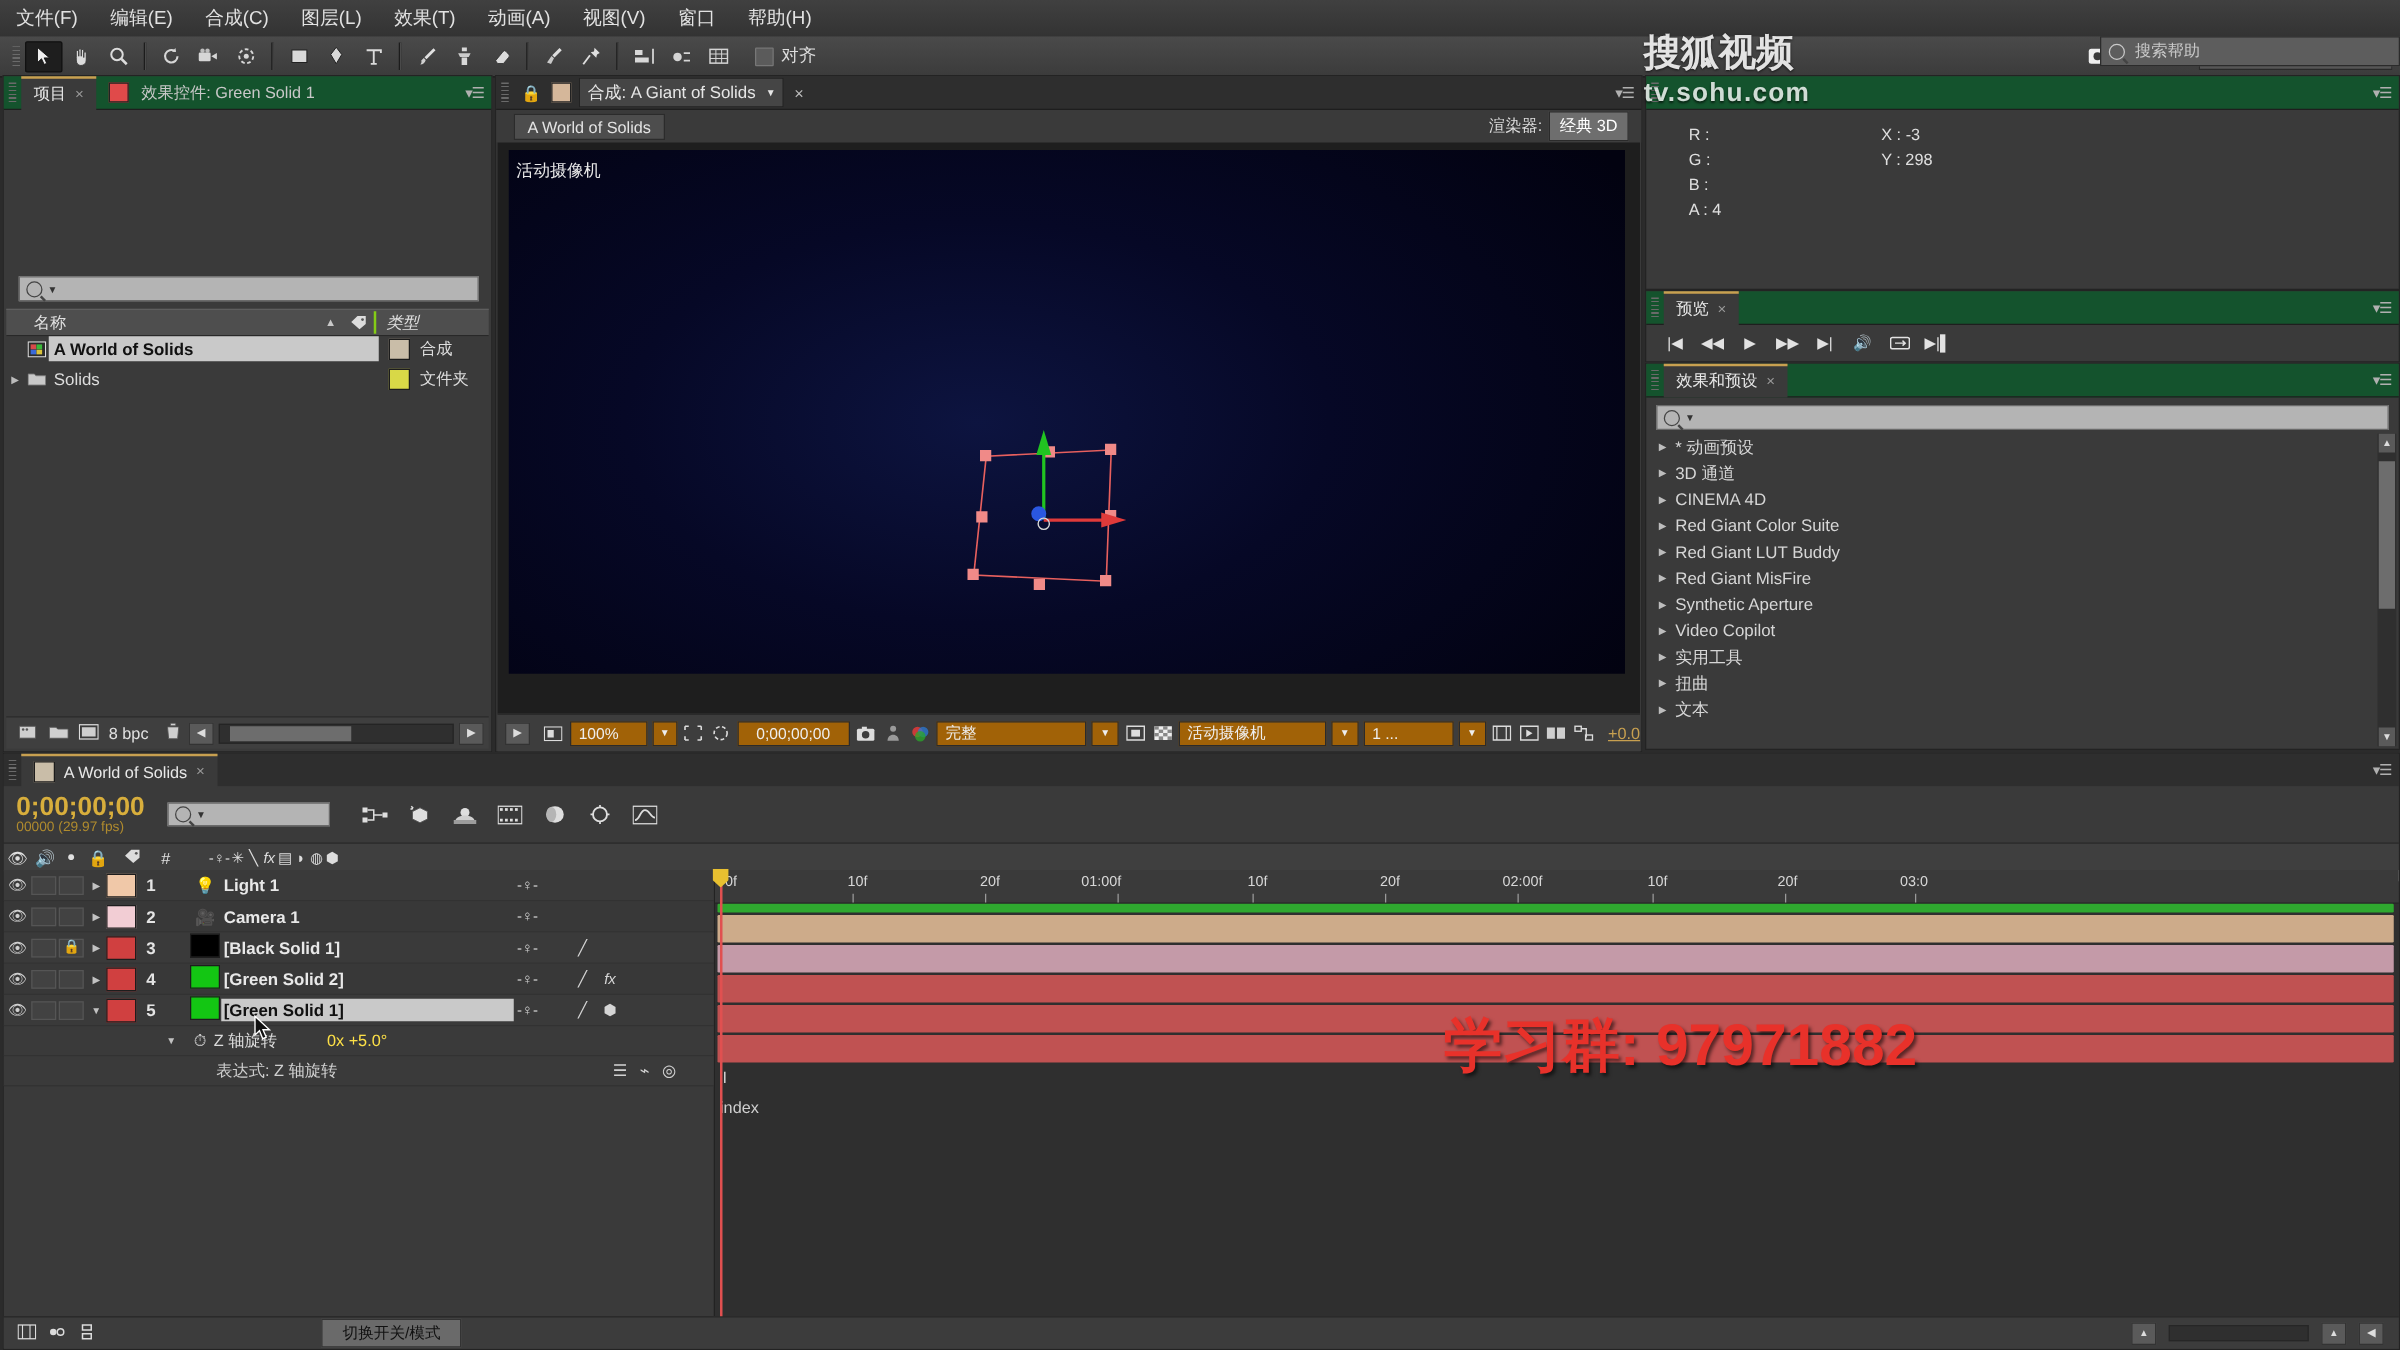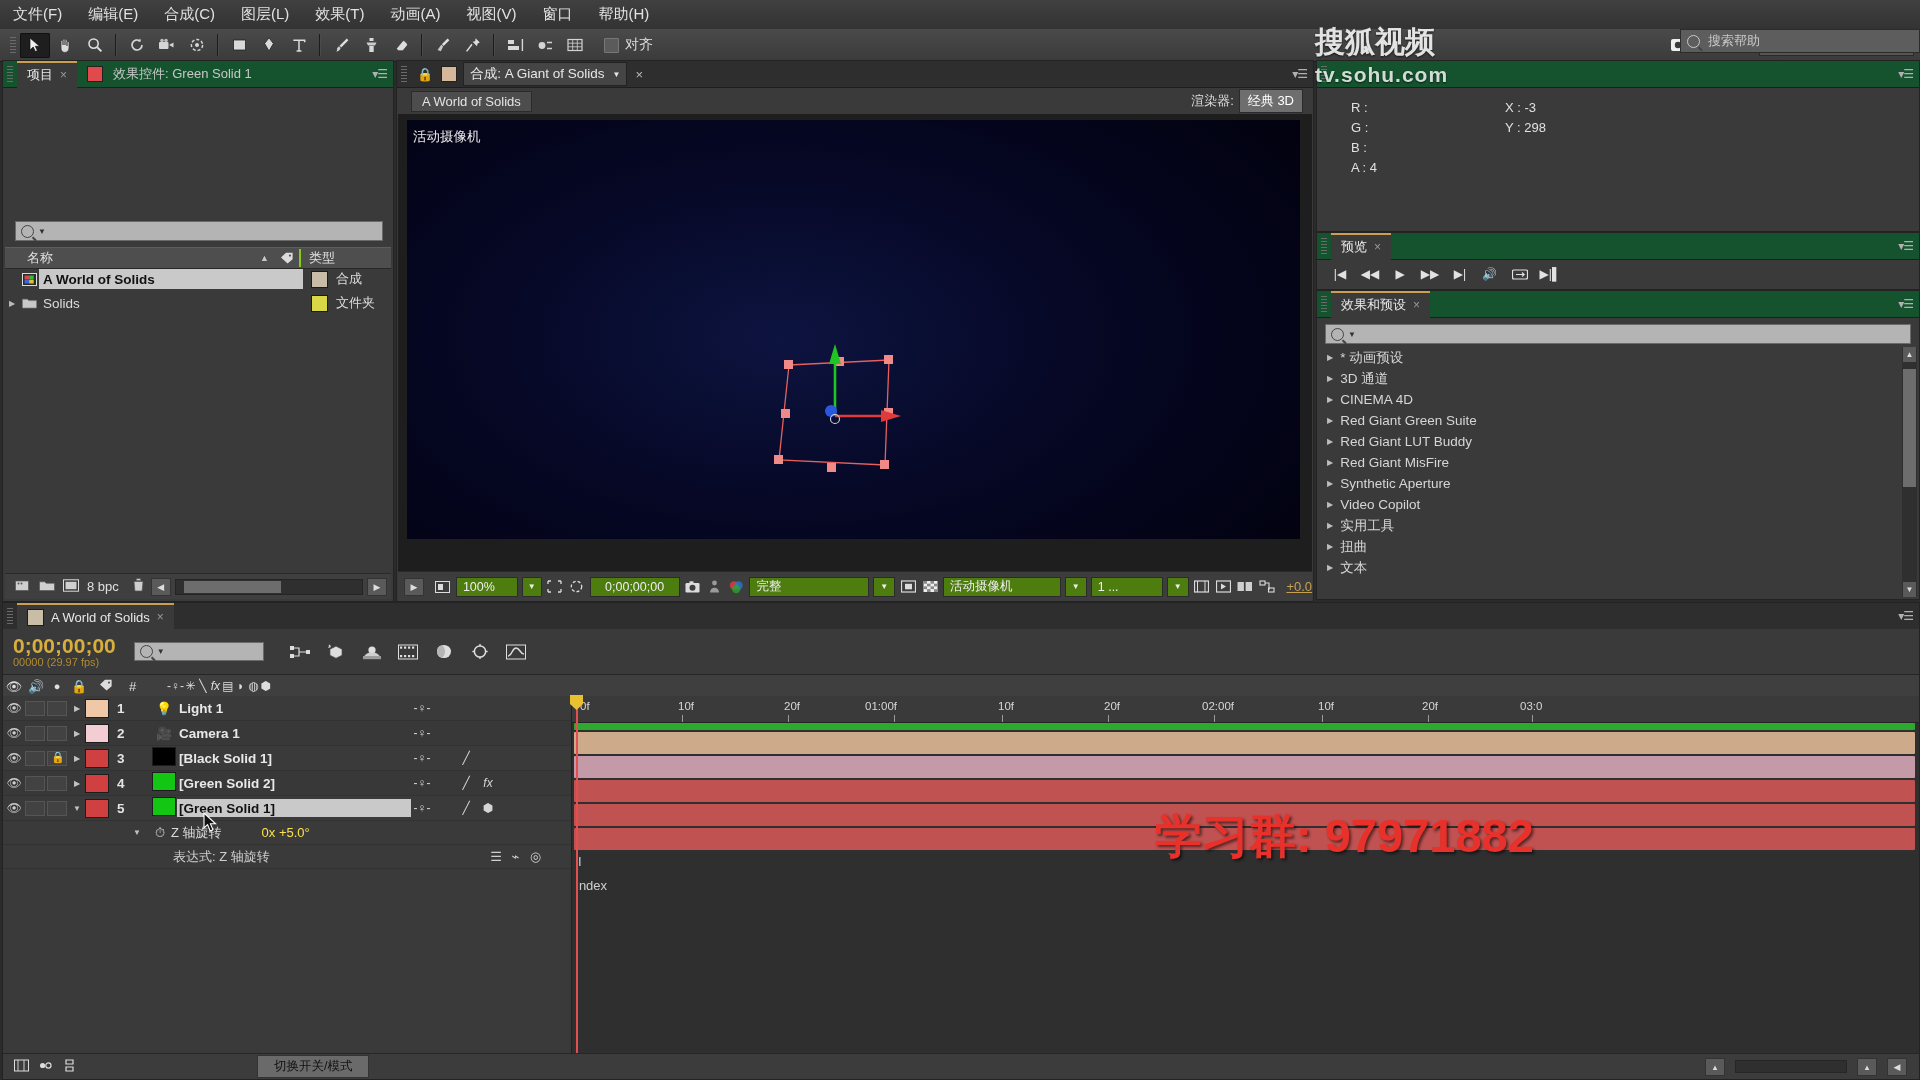--- a/index.html
+++ b/index.html
@@ -64,21 +64,21 @@
       padding-left:5px;box-sizing:border-box;}
   .mag{width:11px;height:11px;border:1.6px solid #444;border-radius:50%;
       position:relative;display:inline-block;}
   .mag:after{content:"";position:absolute;right:-4px;bottom:-3px;width:5px;height:1.6px;
       background:#444;transform:rotate(45deg);}
   .dk{color:#333;font-size:8px;margin-left:4px;}
   #proj-cols{position:absolute;left:2px;top:186px;width:386px;height:20px;
       background:#4e4e4e;border-top:1px solid #5e5e5e;border-bottom:1px solid #282828;
       display:flex;align-items:center;font-size:13px;color:#e0e0e0;}
   #proj-cols .c1{flex:1;padding-left:22px;}
-  #proj-cols .c2{width:82px;padding-left:8px;border-left:2px solid #84cc16;}
+  #proj-cols .c2{width:82px;padding-left:8px;border-left:2px solid #84cc16;font-style:italic;}
   .sortarrow{font-size:9px;color:#c9c9c9;margin-right:6px;}
   .tagicon{width:24px;display:flex;justify-content:center;color:#ddd;font-size:12px;}
   #proj-list{position:absolute;left:2px;top:206px;width:386px;bottom:28px;}
   .prow{height:24px;display:flex;align-items:center;font-size:13.5px;}
   .prow.sel .nmcell{background:#c9c9c9;color:#111;font-weight:bold;}
   .prow .tw{width:14px;text-align:center;color:#bbb;font-size:8px;}
   .prow .ico{width:20px;display:flex;justify-content:center;align-items:center;}
   .prow .nmcell{flex:1;height:20px;display:flex;align-items:center;padding-left:4px;
       color:#ddd;}
   .prow .swatch{width:80px;display:flex;align-items:center;padding-left:8px;}
@@ -111,21 +111,21 @@
       font-size:13px;color:#fff;}
   #stage{position:absolute;left:1px;top:53px;right:1px;bottom:30px;
       background:#1e1e1e;overflow:hidden;}
   #canvas{position:absolute;left:9px;top:6px;width:893px;height:419px;
       background:radial-gradient(ellipse 70% 85% at 42% 52%,#0d1440 0%,#060826 45%,#020210 100%);}
   #camlabel{position:absolute;left:6px;top:8px;font-size:13.5px;color:#e8e8e8;}
   #comp-foot{position:absolute;left:1px;right:1px;bottom:0;height:29px;background:#3d3d3d;
       border-top:1px solid #2a2a2a;display:flex;align-items:center;padding-left:4px;}
   #comp-foot .fbtn{width:22px;height:20px;display:flex;align-items:center;
       justify-content:center;color:#dcdcdc;font-size:13px;}
-  .fld{height:20px;background:#4d7c0f;border:1px solid #2b2b2b;display:flex;
+  .fld{height:20px;background:#a16207;border:1px solid #2b2b2b;display:flex;
       align-items:center;padding:0 6px;font-size:12.5px;color:#eee;margin:0 2px;
       box-sizing:border-box;}
   
   #rcol{position:absolute;left:1316px;top:60px;width:602px;height:540px;}
   #info{position:absolute;left:0;top:0;width:602px;height:170px;}
   #info-body{position:relative;height:142px;font-size:13px;color:#e0e0e0;}
   .chan{position:absolute;font-size:13px;}
   #preview{position:absolute;left:0;top:172px;width:602px;height:56px;}
   #prevbtns{height:28px;display:flex;align-items:center;padding-left:8px;}
   #prevbtns .pb{width:30px;height:22px;display:flex;align-items:center;
@@ -682,21 +682,21 @@
       <div class="erow">
         <span class="tri">▶</span>
         <span>3D 通道</span>
       </div>
       <div class="erow">
         <span class="tri">▶</span>
         <span>CINEMA 4D</span>
       </div>
       <div class="erow">
         <span class="tri">▶</span>
-        <span>Red Giant Green Suite</span>
+        <span>Red Giant Color Suite</span>
       </div>
       <div class="erow">
         <span class="tri">▶</span>
         <span>Red Giant LUT Buddy</span>
       </div>
       <div class="erow">
         <span class="tri">▶</span>
         <span>Red Giant MisFire</span>
       </div>
       <div class="erow">

